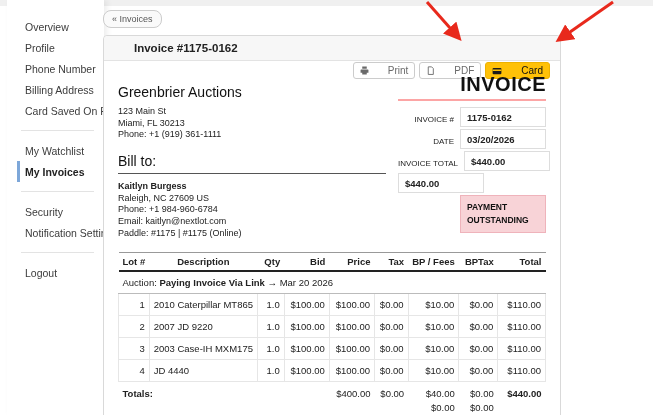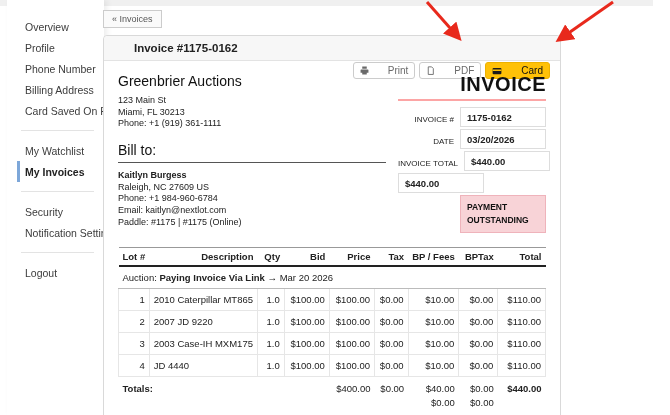--- a/index.html
+++ b/index.html
@@ -10,59 +10,59 @@
 
   
   .sidebar { position:absolute; top:0; left:7px; width:97px; height:415px; background:#fff;
     box-shadow:3px 0 6px rgba(0,0,0,0.07); padding:16px 10px 0 18px; z-index:2; }
   .sitem { font-size:10.5px; color:#3c3c3c; padding:4.5px 0; cursor:pointer; white-space:nowrap; }
   .sitem.active { font-weight:bold; color:#222; border-left:3px solid #7da7d9; margin-left:-8px; padding-left:5px; }
   .sdivider { border-top:1px solid #e3e3e3; margin:9px 0 9px -4px; }
 
   
   .main { position:absolute; left:103px; top:8px; width:458px; z-index:3; }
-  .back-btn { font-size:9px; color:#555; background:#fafafa; border:1px solid #ccc; border-radius:0;
+  .back-btn { font-size:9px; color:#555; background:#fafafa; border:1px solid #ccc; border-radius:8px;
     padding:3px 8px; cursor:pointer; font-family:inherit; }
 
   .panel { margin-top:7px; border:1px solid #d9d9d9; border-radius:4px; background:#fff; }
   .panel-header { display:flex; justify-content:space-between; align-items:center; background:#f7f7f7;
     border-bottom:1px solid #e3e3e3; border-radius:4px 4px 0 0; padding:4px 10px; height:25px; }
   .panel-title { font-size:11.5px; font-weight:bold; color:#222;padding-left:20px; }
   .panel-actions { display:flex; gap:4px; }
   .btn { display:inline-flex; align-items:center; gap:19px; font-size:10px; font-family:inherit;
     padding:2px 6px; height:17px; border-radius:3px; cursor:pointer; white-space:nowrap;margin-top:45px; }
   .btn.outline { background:#fff; border:1px solid #ccc; color:#6a6a6a; }
   .btn.amber { background:#ffc107; border:1px solid #edb100; color:#111; }
   .btn svg { flex:none; }
 
   .panel-body { padding:12px 14px 16px; }
 
   .top-section { display:flex; gap:12px; }
-  .left-col { flex:1; min-width:0; }
+  .left-col { flex:1; min-width:0;margin-top:11px; }
   .right-col { width:148px; flex:none; }
 
   .company-name { font-size:14px; font-weight:normal; color:#111; margin-bottom:6px; }
   .addr-line { font-size:9px; line-height:1.3; color:#222; }
   .bill-heading { font-size:14px; font-weight:normal; color:#111; margin-top:12px; padding-bottom:4px;
     border-bottom:1.5px solid #555; margin-bottom:7px; }
   .buyer-name { font-size:9px; font-weight:bold; line-height:1.3; }
 
   .invoice-heading { font-size:20px; font-weight:800; letter-spacing:.5px; text-align:right; color:#111;
     padding-bottom:3px; border-bottom:2px solid #fca5a5; margin-bottom:6px; }
   .meta-row { display:flex; margin-bottom:2px;align-items:center; }
   .meta-label { flex:1; text-align:right; font-size:8px; color:#1c1c1c; padding:5px 6px 0 0; white-space:nowrap; }
   .meta-value { width:86px; flex:none; border:1px solid #ddd; font-size:9.5px; font-weight:bold;
     padding:3.5px 6px; background:#fff; }
   .status-badge { width:86px; flex:none; background:#f8d3d7; border:1px solid #efb3bb; font-size:8.5px;
     font-weight:bold; color:#111; padding:5px 6px; line-height:1.55; }
 
   table.lots { width:100%; border-collapse:collapse; margin-top:12px; font-size:9.5px; }
   table.lots th { border-top:1px solid #999; border-bottom:2px solid #222; padding:3px 4px;
     font-weight:bold; text-align:right; white-space:nowrap; }
-  table.lots th.col-desc { text-align:right;margin-left:48px; }
+  table.lots th.col-desc { text-align:center;margin-left:48px; }
   td.auction-cell { text-align:left; padding:5px 4px; border-bottom:1px solid #bbb; font-size:9.5px; }
   td.auction-cell b { font-weight:bold; }
   tr.lot-row td { border:1px solid #e6e6e6; padding:5px 4px; text-align:right; white-space:nowrap; }
   tr.lot-row td.cell-desc { text-align:left; }
   tr.totals-row td { border:none; padding:6px 4px 2px; text-align:right; vertical-align:top; }
   tr.totals-row td.t-label { text-align:left; font-weight:bold; }
   tr.totals-row td.t-final { font-weight:bold; }
   .line2 { padding-top:3px; }
 
   .annotations { position:absolute; top:0; left:0; width:670px; height:415px; z-index:10; pointer-events:none; }

